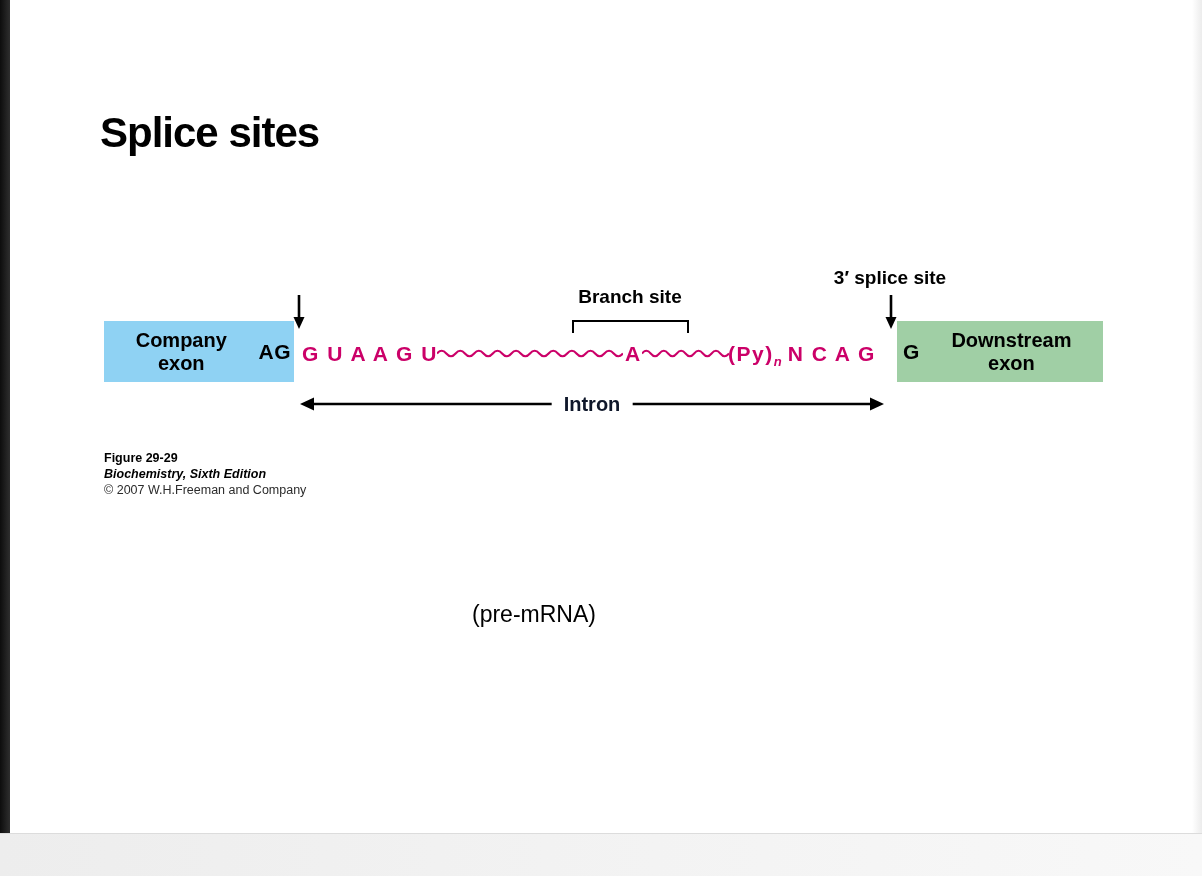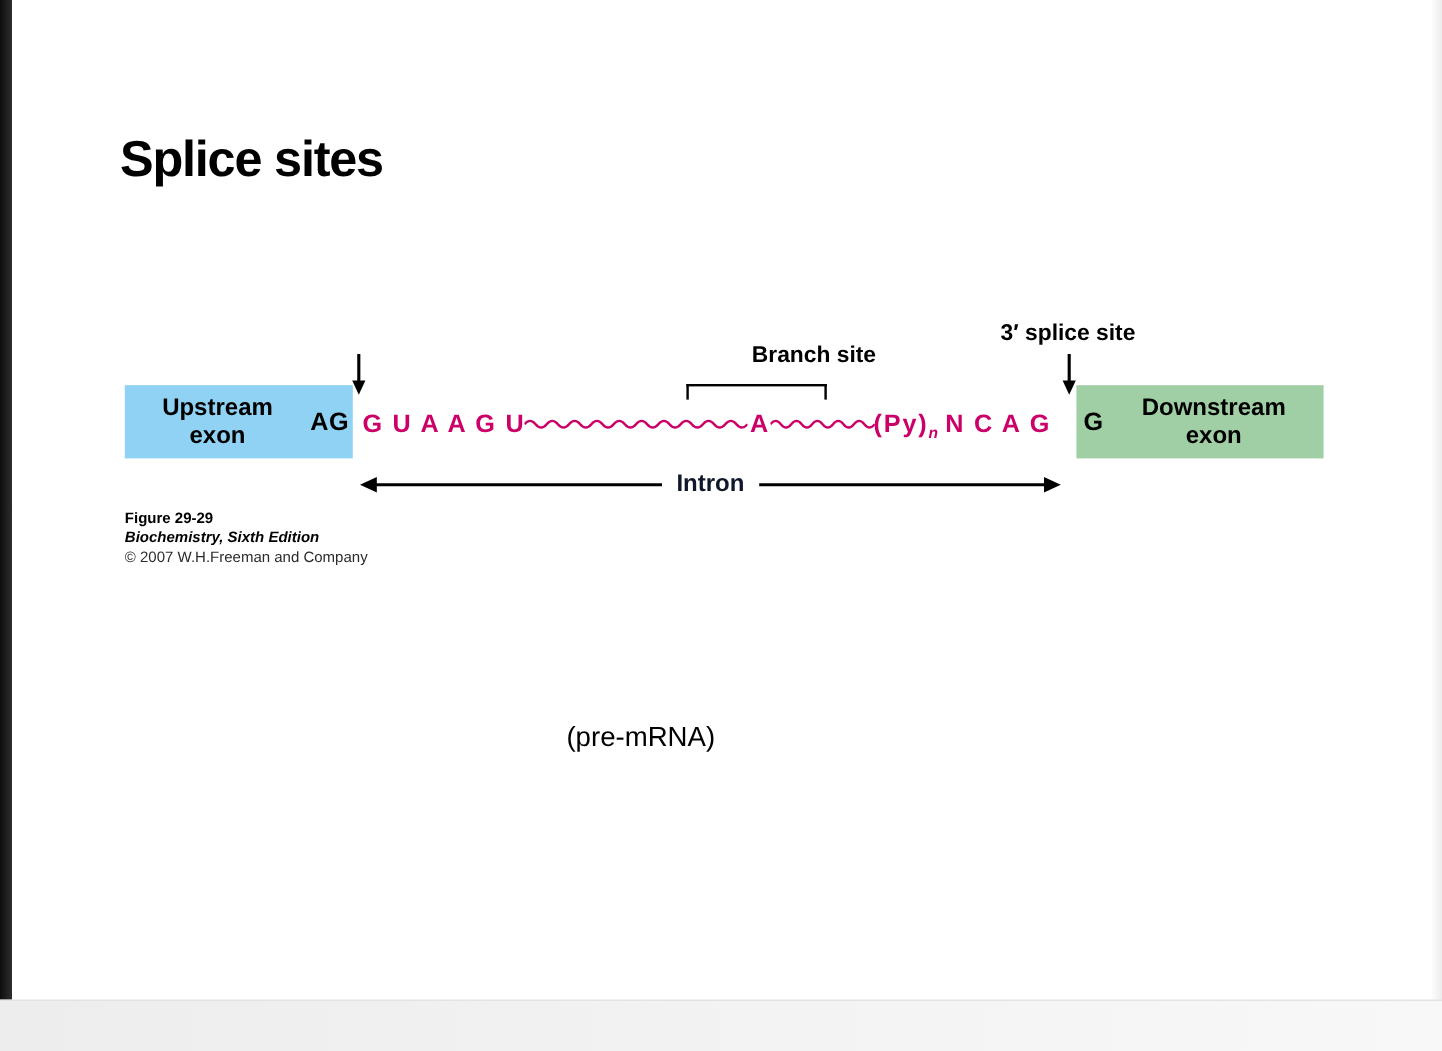--- a/index.html
+++ b/index.html
@@ -120,21 +120,21 @@
     background: #ffffff;
     padding: 0 12px;
     font-size: 20px;
     font-weight: 700;
     color: #0f172a;
     white-space: nowrap;
   }
 
   .figure-caption {
     position: absolute;
-    left: 104px; top: 424px;
+    left: 104px; top: 450px;
     font-size: 12.5px;
     line-height: 16px;
     color: #000;
   }
   .caption-figure { font-weight: 700; }
   .caption-source { font-weight: 700; font-style: italic; }
   .caption-copyright { font-weight: 400; color: #2b2b2b; }
 
   .premrna-label {
     position: absolute;
@@ -148,39 +148,39 @@
 <body>
 
 <div class="canvas">
 
   <div class="left-edge"></div>
   <div class="right-edge"></div>
 
   <h1 class="slide-title">Splice sites</h1>
 
 
-  <div class="pointer-label" style="left:530px; top:286px;text-align:right;">Branch site</div>
+  <div class="pointer-label" style="left:530px; top:286px;">Branch site</div>
 
   <div class="pointer-label" style="left:790px; top:267px;">3′ splice site</div>
 
   <svg class="down-arrow" style="left:291px; top:294px;" width="16" height="36" viewBox="0 0 16 36">
     <line x1="8" y1="1" x2="8" y2="25" stroke="#000" stroke-width="2.6"></line>
     <polygon points="2.5,23 13.5,23 8,35" fill="#000"></polygon>
   </svg>
 
   <svg class="down-arrow" style="left:883px; top:294px;" width="16" height="36" viewBox="0 0 16 36">
     <line x1="8" y1="1" x2="8" y2="25" stroke="#000" stroke-width="2.6"></line>
     <polygon points="2.5,23 13.5,23 8,35" fill="#000"></polygon>
   </svg>
 
   <div class="branch-bracket"></div>
 
   <div class="exon-box upstream-box" style="background-color: rgb(143, 210, 243);">
     <div class="exon-label">
-      <div>Upstream</div>
+      <div>Company</div>
       <div>exon</div>
     </div>
     <span class="exon-seq">AG</span>
   </div>
 
   <span class="seq" style="left: 302px; color: rgb(203, 0, 104);">G U A A G U</span>
 
   <svg class="squiggle" style="left: 437px; width: 186px; color: rgb(203, 0, 104);" viewBox="0 0 180 11" preserveAspectRatio="none">
     <path d="M0 5.5 Q4.5 0 9 5.5 T18 5.5 T27 5.5 T36 5.5 T45 5.5 T54 5.5 T63 5.5 T72 5.5 T81 5.5 T90 5.5 T99 5.5 T108 5.5 T117 5.5 T126 5.5 T135 5.5 T144 5.5 T153 5.5 T162 5.5 T171 5.5 T180 5.5" fill="none" stroke="currentColor" stroke-width="2"></path>
   </svg>

